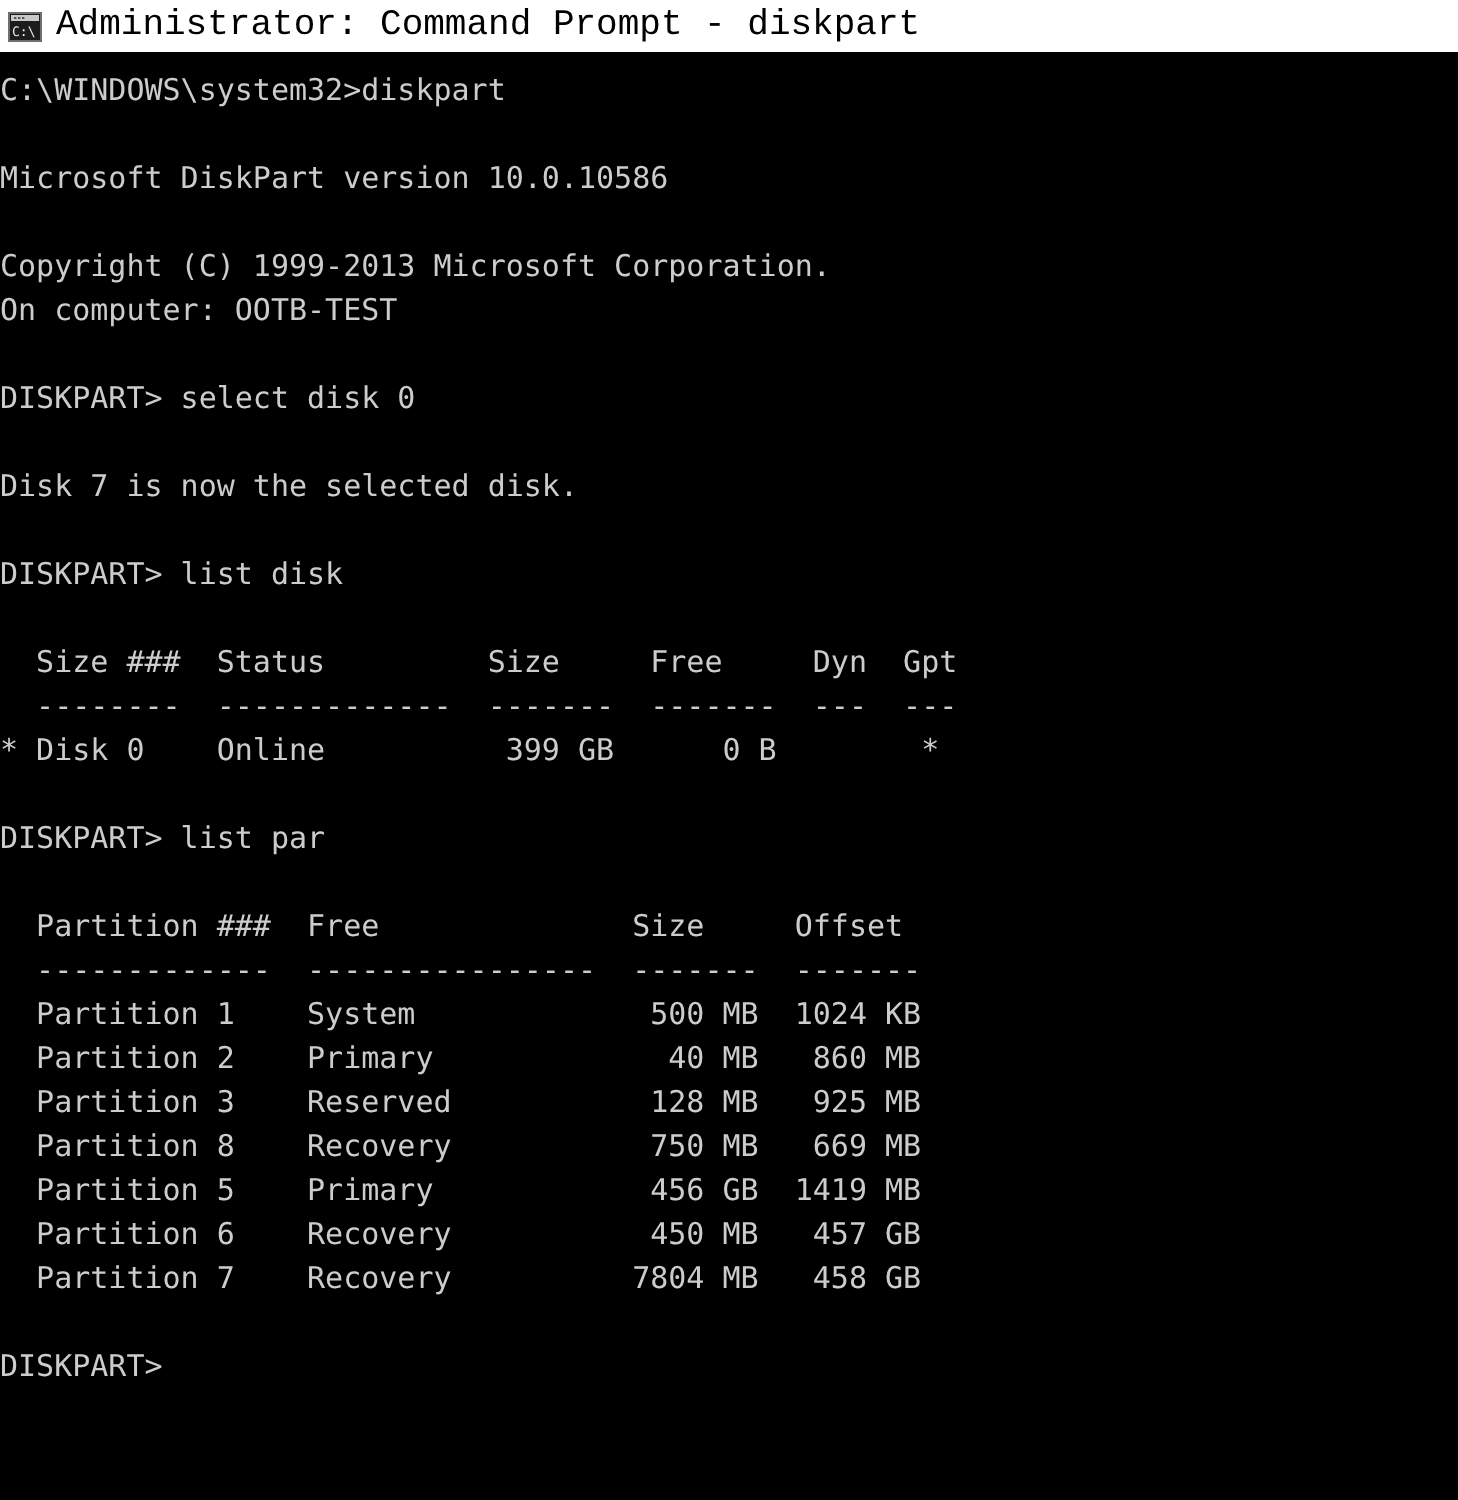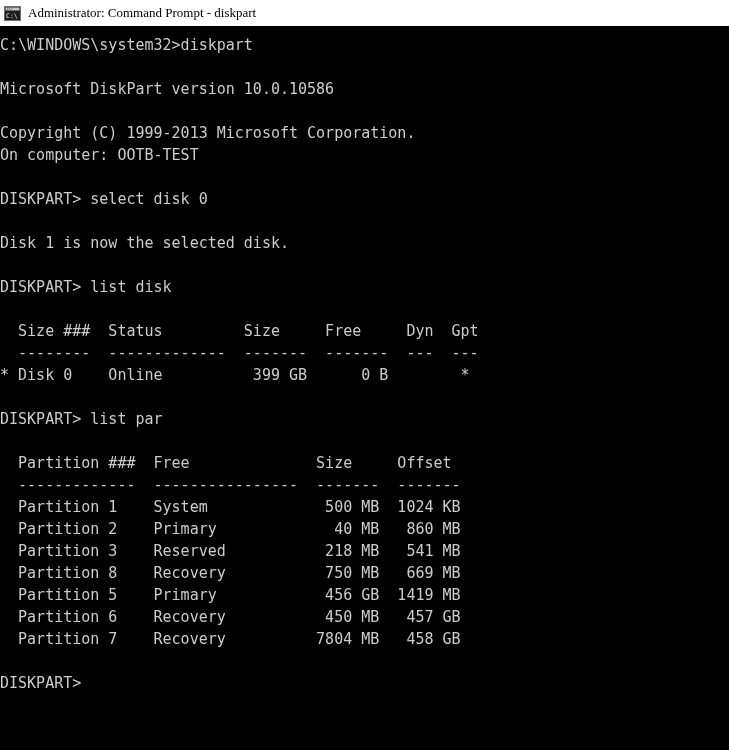--- a/index.html
+++ b/index.html
@@ -36,22 +36,22 @@
     user-select: none;
   }
   #titlebar-icon {
     width: 17px;
     height: 15px;
     margin-right: 7px;
     flex: 0 0 auto;
     position: relative;
   }
   #titlebar-title {
-    font-family: Liberation Serif, serif;
-    font-size: 13px;
+    font-family: Liberation Mono, monospace;
+    font-size: 18px;
     color: #000000;
     line-height: 26px;
     white-space: nowrap;
   }
   #titlebar-controls {
     margin-left: auto;
     display: flex;
     align-items: center;
     height: 100%;
   }
@@ -107,35 +107,35 @@
 
   <div class="line">C:\WINDOWS\system32&gt;diskpart</div>
       <div class="line blank"></div>
       <div class="line">Microsoft DiskPart version 10.0.10586</div>
       <div class="line blank"></div>
       <div class="line">Copyright (C) 1999-2013 Microsoft Corporation.</div>
       <div class="line">On computer: OOTB-TEST</div>
       <div class="line blank"></div>
       <div class="line">DISKPART&gt; select disk 0</div>
       <div class="line blank"></div>
-      <div class="line">Disk 1 is now the selected disk.</div>
+      <div class="line">Disk 7 is now the selected disk.</div>
       <div class="line blank"></div>
       <div class="line">DISKPART&gt; list disk</div>
       <div class="line blank"></div>
       <div class="line">  Size ###  Status         Size     Free     Dyn  Gpt</div>
       <div class="line">  --------  -------------  -------  -------  ---  ---</div>
       <div class="line">* Disk 0    Online          399 GB      0 B        *</div>
       <div class="line blank"></div>
       <div class="line">DISKPART&gt; list par</div>
       <div class="line blank"></div>
       <div class="line">  Partition ###  Free              Size     Offset</div>
       <div class="line">  -------------  ----------------  -------  -------</div>
       <div class="line">  Partition 1    System             500 MB  1024 KB</div>
       <div class="line">  Partition 2    Primary             40 MB   860 MB</div>
-      <div class="line">  Partition 3    Reserved           218 MB   541 MB</div>
+      <div class="line">  Partition 3    Reserved           128 MB   925 MB</div>
       <div class="line">  Partition 8    Recovery           750 MB   669 MB</div>
       <div class="line">  Partition 5    Primary            456 GB  1419 MB</div>
       <div class="line">  Partition 6    Recovery           450 MB   457 GB</div>
       <div class="line">  Partition 7    Recovery          7804 MB   458 GB</div>
       <div class="line blank"></div>
       <div class="line">DISKPART&gt;</div>
     </div>
 
 </div>
 

